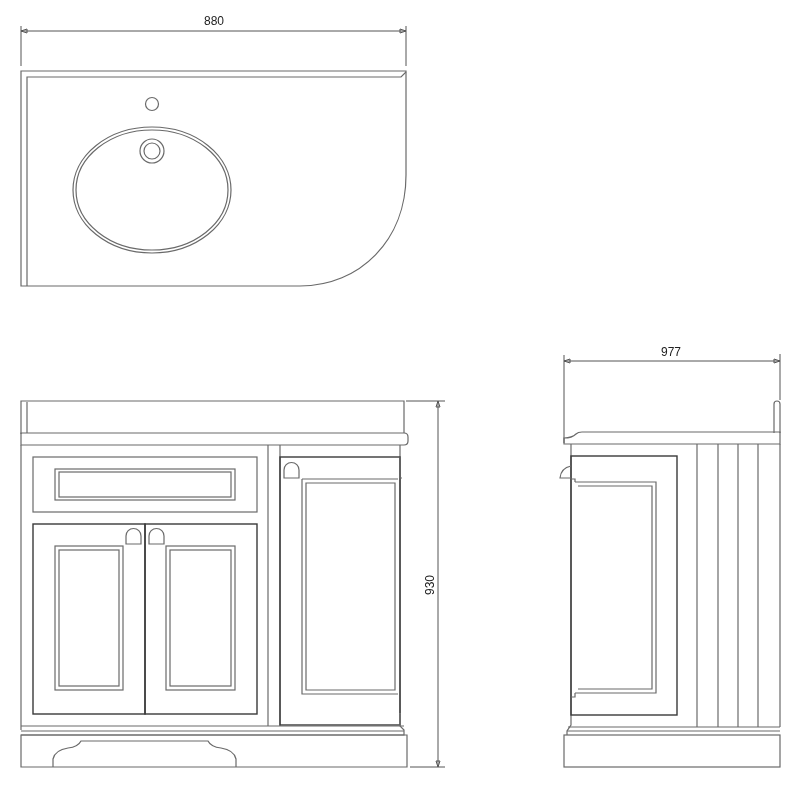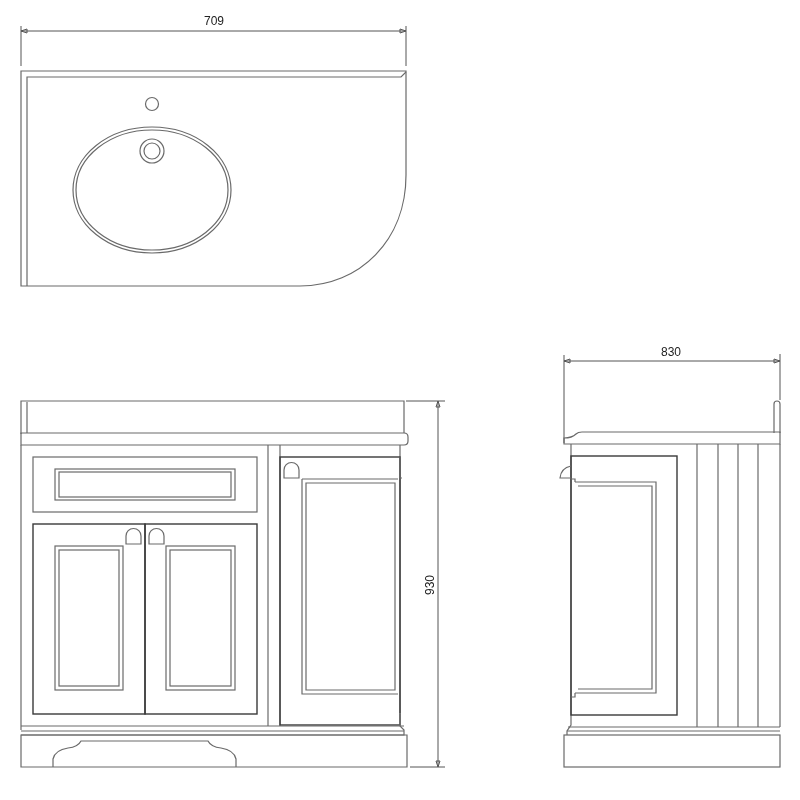--- a/index.html
+++ b/index.html
@@ -124,16 +124,16 @@
       </g>
 
       <line class="ln" x1="568" y1="727" x2="780" y2="727"></line>
       <line class="ln" x1="567" y1="731" x2="780" y2="731"></line>
       <path class="ln" d="M571 717 V725 L567 731 V735"></path>
 
       <rect class="ln" x="564" y="735" width="216" height="32"></rect>
     </g>
   </svg>
 
-  <span class="label" style="left:204px; top:14px;">709</span>
+  <span class="label" style="left:204px; top:14px;">880</span>
   <span class="label vert" style="left:420px; top:578px;">930</span>
-  <span class="label" style="left:661px; top:345px;">830</span>
+  <span class="label" style="left:661px; top:345px;">977</span>
 </div>
 
 </body></html>

